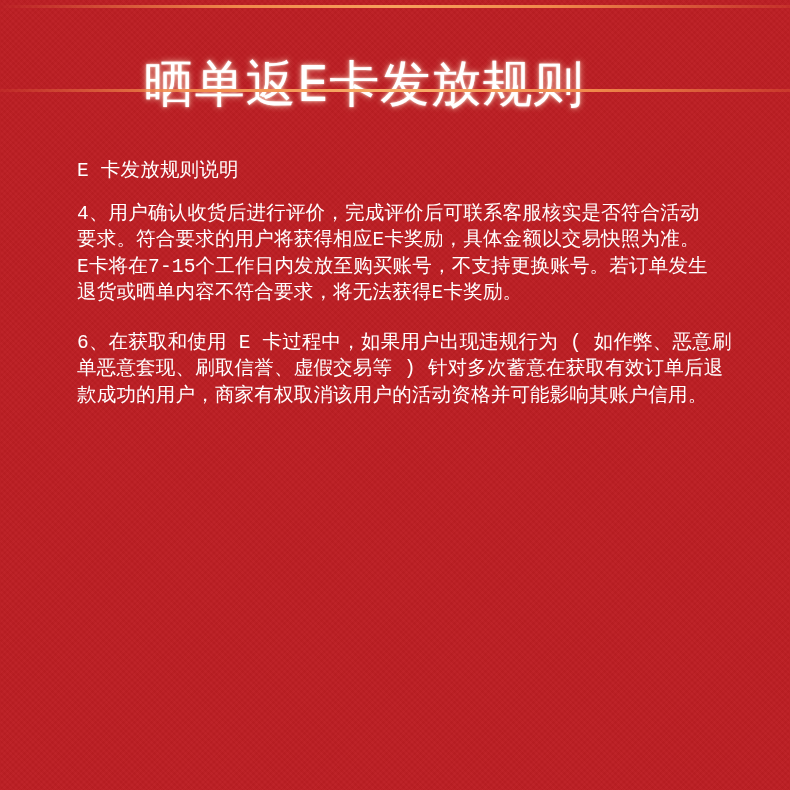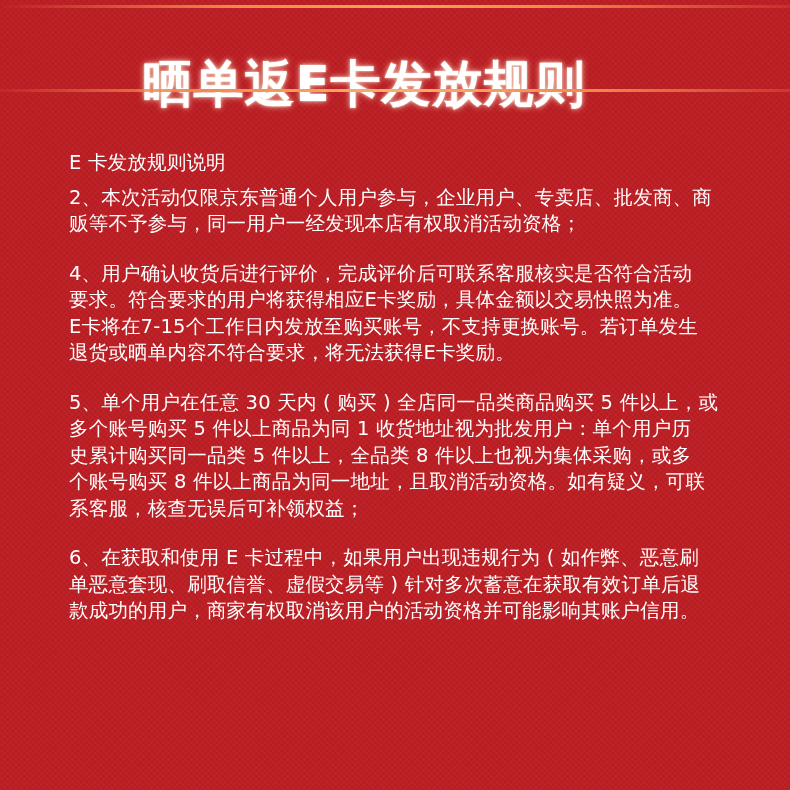--- a/index.html
+++ b/index.html
@@ -32,62 +32,56 @@
       top: 89px;
       background: linear-gradient(90deg, rgba(238,110,60,0.1) 0%, #f08a4b 25%, #f8b06a 50%, #f08a4b 75%, rgba(238,110,60,0.3) 100%);
     }
     .title {
       position: absolute;
       top: 20px;
       left: 0;
       width: 728px;
       text-align: center;
       font-size: 50px;
-      font-weight: bold;
+      font-weight: normal;
       letter-spacing: 1px;
       line-height: 60px;
       color: #ffffff;
       text-shadow: 0 0 6px rgba(255,230,200,0.85), 0 0 2px rgba(255,255,255,0.9);
     }
     .content {
       position: absolute;
       left: 61px;
       top: 142px;
       width: 720px;
       font-size: 19.5px;
       line-height: 26.5px;
       letter-spacing: 0.2px;
     }
     .content p {
-      margin: 8px;
+      margin: 16px;
       white-space: pre-line;
+      font-family: Liberation Mono, monospace;
     }
     .content .heading {
       margin-bottom: 0;
     }
     .content .rule {
       margin-bottom: 23px;
     }
   </style>
 </head>
 <body>
 
 <div class="hline top"></div>
 <h1 class="title">晒单返E卡发放规则</h1>
 <div class="hline bottom"></div>
 
 <div class="content">
   <p class="heading">E 卡发放规则说明</p>
-  <p class="rule">2、本次活动仅限京东普通个人用户参与，企业用户、专卖店、批发商、商
-贩等不予参与，同一用户一经发现本店有权取消活动资格；</p>
   <p class="rule">4、用户确认收货后进行评价，完成评价后可联系客服核实是否符合活动
 要求。符合要求的用户将获得相应E卡奖励，具体金额以交易快照为准。
 E卡将在7-15个工作日内发放至购买账号，不支持更换账号。若订单发生
 退货或晒单内容不符合要求，将无法获得E卡奖励。</p>
-  <p class="rule">5、单个用户在任意 30 天内 ( 购买 ) 全店同一品类商品购买 5 件以上，或
-多个账号购买 5 件以上商品为同 1 收货地址视为批发用户：单个用户历
-史累计购买同一品类 5 件以上，全品类 8 件以上也视为集体采购，或多
-个账号购买 8 件以上商品为同一地址，且取消活动资格。如有疑义，可联
-系客服，核查无误后可补领权益；</p>
   <p class="rule">6、在获取和使用 E 卡过程中，如果用户出现违规行为 ( 如作弊、恶意刷
 单恶意套现、刷取信誉、虚假交易等 ) 针对多次蓄意在获取有效订单后退
 款成功的用户，商家有权取消该用户的活动资格并可能影响其账户信用。</p>
 </div>
 
 </body></html>

